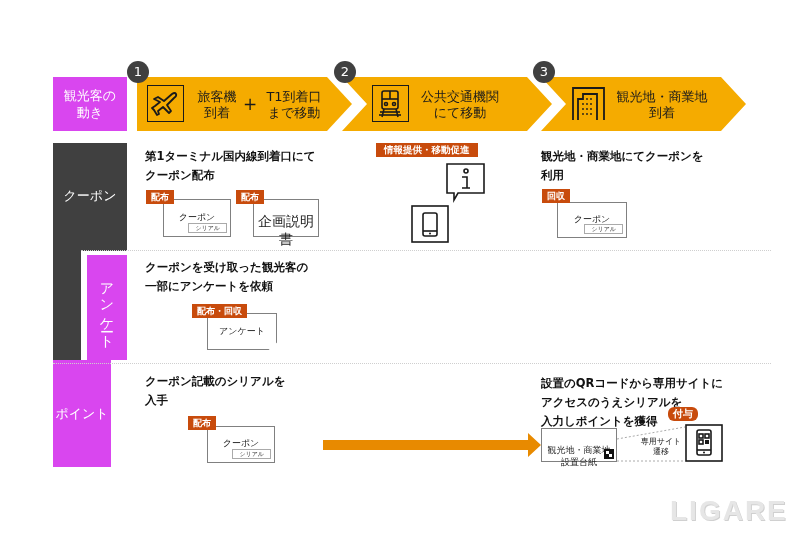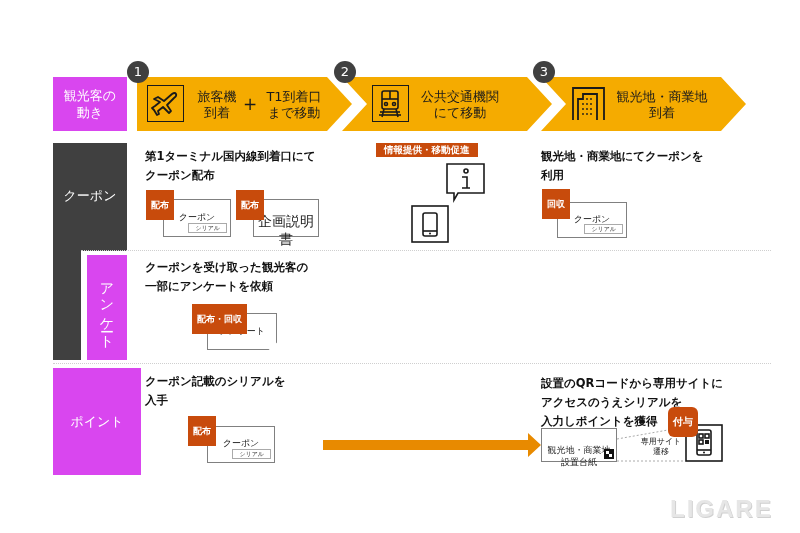--- a/index.html
+++ b/index.html
@@ -6,39 +6,39 @@
   body { width:800px; height:533px; background:#ffffff; position:relative; overflow:hidden;
          font-family:"DejaVu Sans", "Liberation Sans", sans-serif; color:#1a1a1a; }
   .abs { position:absolute; }
   .label-box { position:absolute; background:#d946ef; color:#ffffff; display:flex; align-items:center; justify-content:center; text-align:center; font-size:13px; line-height:17px; }
   .label-vert { writing-mode:vertical-rl; text-orientation:upright; letter-spacing:1px; font-size:14px; }
   .chev { position:absolute; top:77px; height:54px; background:#f5ab00; }
   .num { position:absolute; width:22px; height:22px; border-radius:50%; background:#404040; color:#fff; font-size:13px; line-height:22px; text-align:center; }
   .chev-text { position:absolute; font-size:13px; line-height:16px; text-align:center; color:#1a1a1a; }
   .icon-box { position:absolute; border:1.6px solid #1a1a1a; box-sizing:border-box; }
   .heading { position:absolute; font-size:11.5px; font-weight:bold; line-height:19px; color:#111; }
-  .tag { position:absolute; background:#c84b0c; color:#fff; font-size:9px; font-weight:bold; line-height:14px; height:14px; padding:8px 5px; white-space:nowrap; z-index:2; }
+  .tag { position:absolute; background:#c84b0c; color:#fff; font-size:9px; font-weight:bold; line-height:14px; height:14px; padding:0 5px; white-space:nowrap; z-index:2; }
   .card { position:absolute; background:#fff; border:1px solid #808080; box-sizing:border-box; font-size:9px; text-align:center; color:#222; }
   .serial { position:absolute; right:3px; bottom:3px; border:1px solid #aaa; font-size:6px; line-height:8px; padding:0 6px; color:#333; background:#fff; }
   .sep { position:absolute; height:0; border-top:1px dotted #cfcfcf; }
   .small { font-size:8px; line-height:10px; text-align:center; color:#222; }
-  .watermark { position:absolute; left:670px; top:495px; font-size:24px; font-weight:bold; color:#e6e6e6; letter-spacing:2px; text-shadow:1px 1px 0 #d0d0d0; font-family:"Liberation Sans", sans-serif; }
+  .watermark { position:absolute; left:670px; top:495px; font-size:28px; font-weight:bold; color:#e6e6e6; letter-spacing:2px; text-shadow:1px 1px 0 #d0d0d0; font-family:"Liberation Sans", sans-serif; }
 </style>
 </head>
 <body>
 
 <div class="label-box" style="left:53px; top:77px; width:74px; height:54px; white-space:pre-line;">観光客の
 動き</div>
 
 <div class="abs" style="left:53px; top:143px; width:74px; height:108px; background:#404040;"></div>
 <div class="abs" style="left:53px; top:251px; width:28px; height:109px; background:#404040;"></div>
 <div class="label-box" style="left:53px; top:175px; width:74px; height:40px; background:transparent;">クーポン</div>
 <div class="label-box label-vert" style="left:87px; top:255px; width:40px; height:105px;">アンケート</div>
 
-<div class="label-box" style="left:53px; top:368px; width:88px; height:107px;">ポイント</div>
+<div class="label-box" style="left:53px; top:360px; width:58px; height:107px;">ポイント</div>
 
 <div class="chev" style="left:137px; width:215px; clip-path:polygon(0 0, 190px 0, 215px 50%, 190px 100%, 0 100%);"></div>
 <div class="chev" style="left:342px; width:210px; clip-path:polygon(0 0, 185px 0, 210px 50%, 185px 100%, 0 100%, 25px 50%);"></div>
 <div class="chev" style="left:541px; width:205px; clip-path:polygon(0 0, 180px 0, 205px 50%, 180px 100%, 0 100%, 25px 50%);"></div>
 
 <div class="num" style="left:127px; top:61px;">1</div>
 <div class="num" style="left:334px; top:61px;">2</div>
 <div class="num" style="left:533px; top:61px;">3</div>
 
 <div class="icon-box" style="left:147px; top:85px; width:37px; height:37px;">

